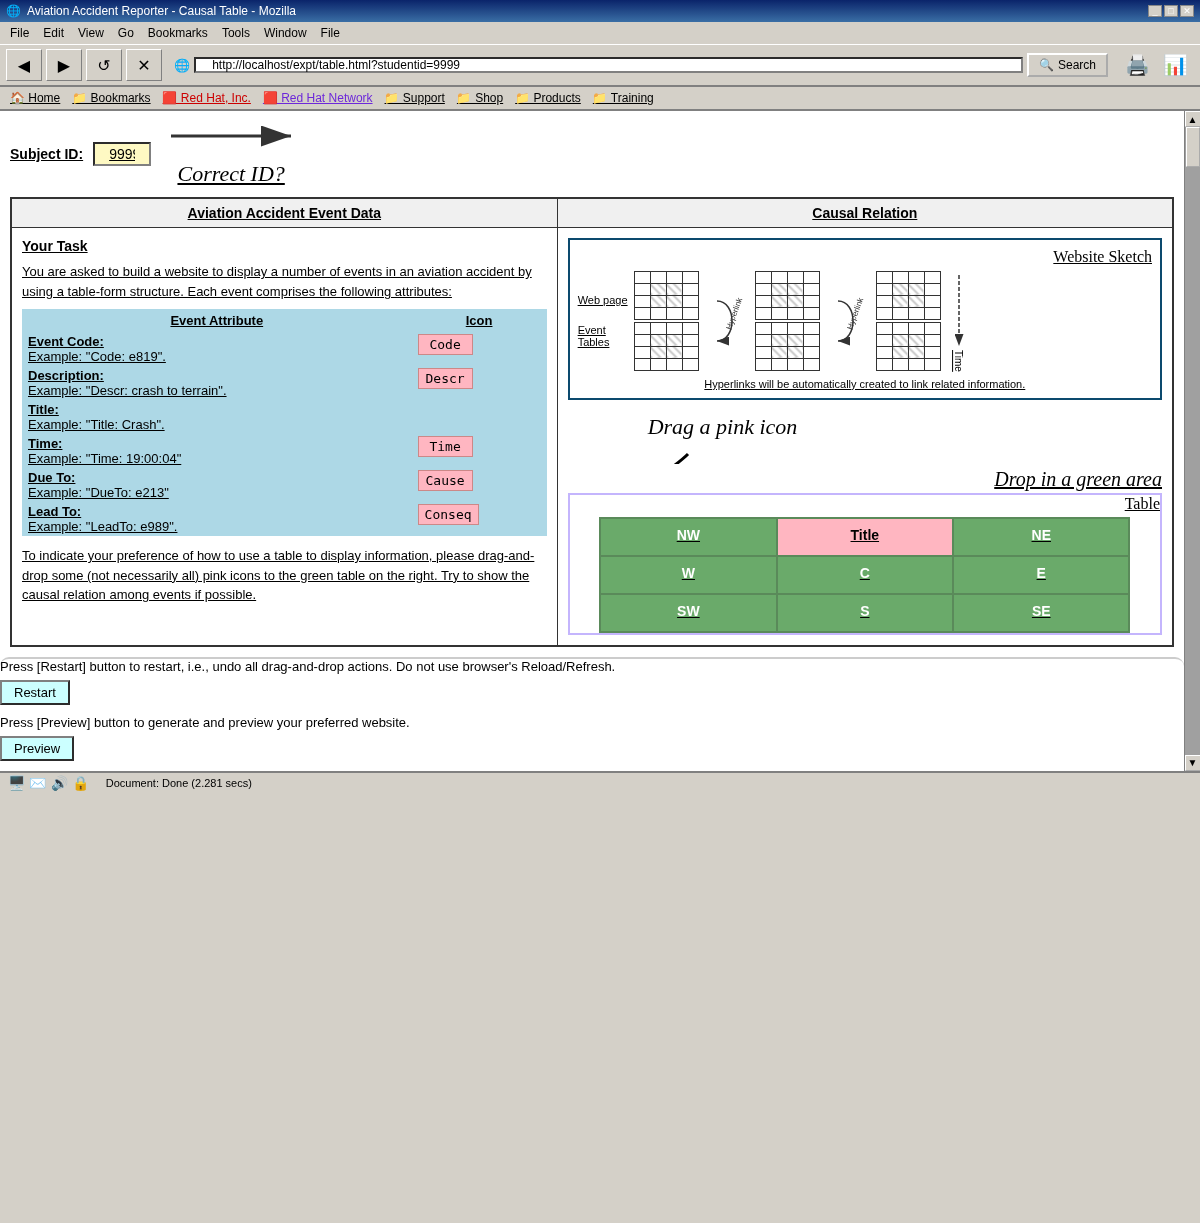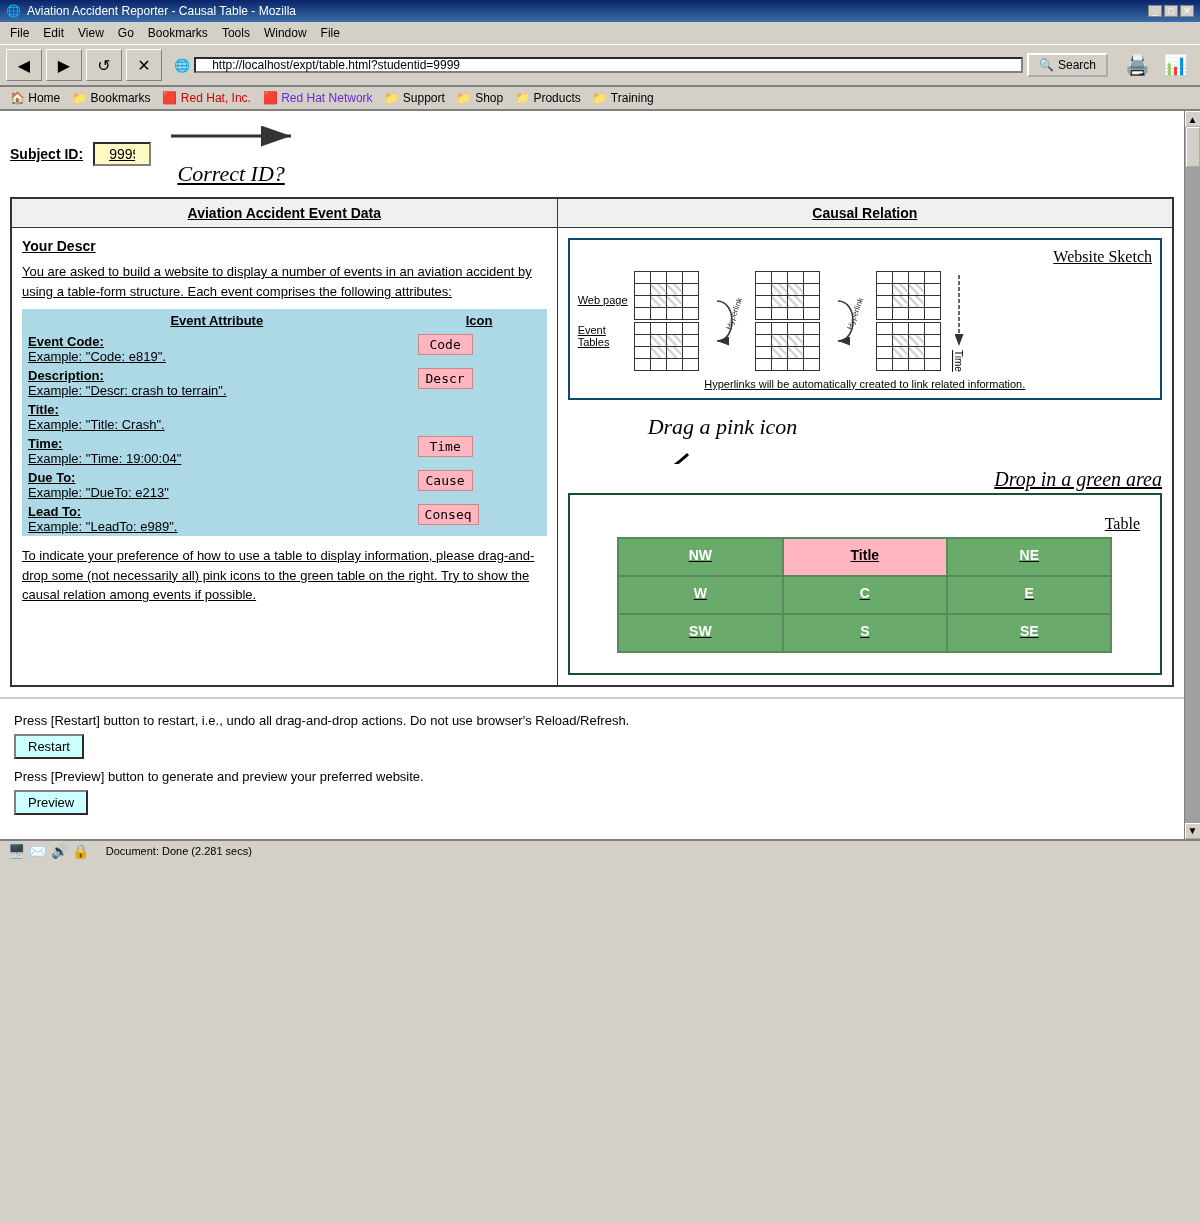--- a/index.html
+++ b/index.html
@@ -83,21 +83,21 @@
     
     .bookmarks-bar {
       background: #d4d0c8;
       border-bottom: 2px solid #808080;
       padding: 2px 6px;
       display: flex;
       align-items: center;
       gap: 4px;
       font-size: 12px;
     }
-    .bookmarks-bar span { padding: 2px 4px; cursor: pointer; display: flex; align-items: center; gap: 2px; }
+    .bookmarks-bar span { padding: 2px 4px; cursor: pointer; display: flex; align-items: center; gap: 2px; text-decoration: underline; }
 
     
     .browser-content-wrapper {
       display: flex;
       background: #d4d0c8;
     }
     .browser-content {
       flex: 1;
       background: white;
       overflow: hidden;
@@ -231,22 +231,22 @@
     .mini-table td {
       border: 1px solid #333;
       width: 16px; height: 12px;
       padding: 0;
     }
     .mini-table-hatch { background: repeating-linear-gradient(45deg, #ccc, #ccc 2px, white 2px, white 6px); }
     .sketch-note { font-size: 11px; text-align: center; }
 
     
     .table-box {
-      border: 2px solid #14532d;
-      padding: 20px;
+      border: 2px solid #c4b5fd;
+      padding: 0;
       background: white;
       position: relative;
     }
     .table-box-title { text-align: right; font-size: 16px; font-family: serif; margin-bottom: 4px; }
     .green-grid {
       border-collapse: collapse;
       width: 90%;
       margin: 0 auto;
     }
     .green-grid td {
@@ -262,23 +262,24 @@
     }
     .green-grid td.title-cell {
       background: #ffb6c1;
       color: #000;
       font-weight: bold;
     }
     .table-note { font-size: 11px; text-align: center; margin-top: 6px; }
 
     
     .bottom-section {
-      padding: 14px;
+      padding: 0;
       background: white;
       border-top: 2px solid #ccc;
+      border-radius: 9px;
     }
     .bottom-text { font-size: 13px; margin-bottom: 6px; }
     .action-btn {
       background: #ccffff;
       border: 2px outset #808080;
       padding: 3px 12px;
       font-size: 13px;
       cursor: pointer;
       margin-bottom: 10px;
     }
@@ -379,21 +380,21 @@
         <thead>
           <tr>
             <th>Aviation Accident Event Data</th>
             <th>Causal Relation</th>
           </tr>
         </thead>
         <tbody>
           <tr>
 
             <td class="left-col">
-              <div class="task-title">Your Descr</div>
+              <div class="task-title">Your Task</div>
               <div class="task-text">You are asked to build a website to display a number of events in an aviation accident by using a table-form structure. Each event comprises the following attributes:</div>
 
               <table class="event-attr-table">
                 <thead>
                   <tr>
                     <th>Event Attribute</th>
                     <th>Icon</th>
                   </tr>
                 </thead>
                 <tbody>

